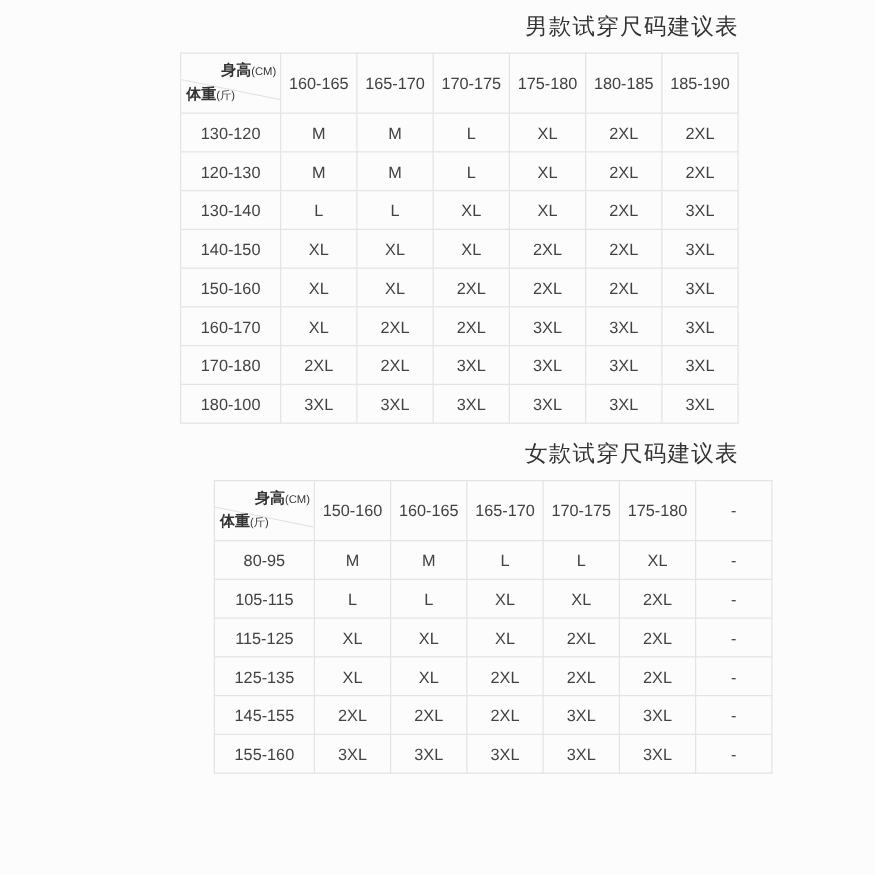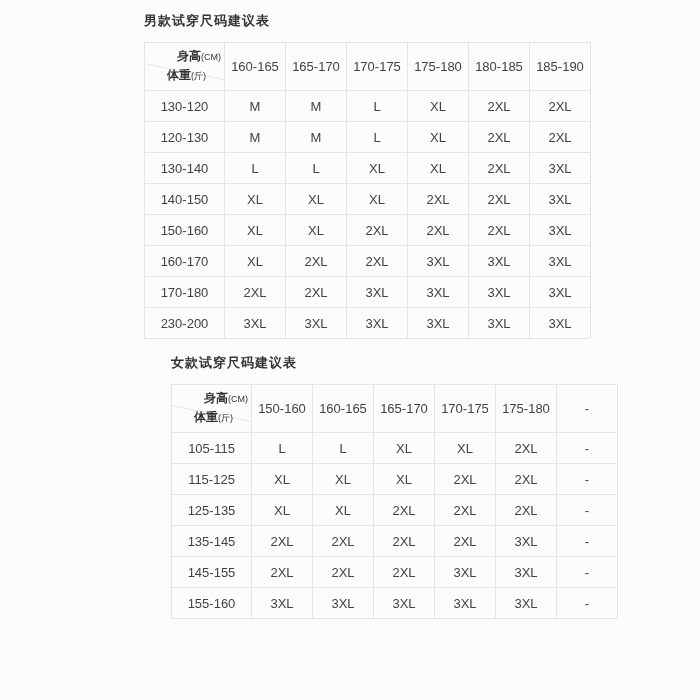--- a/index.html
+++ b/index.html
@@ -20,25 +20,25 @@
     color: var(--text);
     padding-top: 10px;
     overflow: hidden;
   }
   .size-section {
     width: 447px;
     margin-left: 144px;
   }
   .size-section.women { margin-top: 13px; padding-left: 27px; }
   .table-title {
-    font-size: 13px;
+    font-size: 18px;
     line-height: 22px;
-    font-weight: bold;
+    font-weight: normal;
     color: var(--title);
-    text-align: left;
+    text-align: right;
     margin-bottom: 10px;
     letter-spacing: 1px;
   }
   table.size-table {
     width: 447px;
     border-collapse: collapse;
     table-layout: fixed;
     background: var(--bg);
   }
   table.size-table th, table.size-table td {
@@ -76,21 +76,20 @@
     color: var(--title);
     white-space: nowrap;
   }
   .corner-bottom {
     position: absolute;
     bottom: 6px; left: 4px;
     font-size: 12px;
     font-weight: bold;
     color: var(--title);
     white-space: nowrap;
-    margin-left: 18px;
   }
   .corner-unit {
     font-size: 9px;
     font-weight: normal;
     letter-spacing: 0;
   }
 </style>
 </head>
 <body>
 
@@ -174,21 +173,21 @@
           <tr>
             <th>170-180</th>
             <td>2XL</td>
             <td>2XL</td>
             <td>3XL</td>
             <td>3XL</td>
             <td>3XL</td>
             <td>3XL</td>
           </tr>
           <tr>
-            <th>230-200</th>
+            <th>180-100</th>
             <td>3XL</td>
             <td>3XL</td>
             <td>3XL</td>
             <td>3XL</td>
             <td>3XL</td>
             <td>3XL</td>
           </tr>
         </tbody>
     </table>
   </section>
@@ -208,20 +207,29 @@
             <th>150-160</th>
             <th>160-165</th>
             <th>165-170</th>
             <th>170-175</th>
             <th>175-180</th>
             <th>-</th>
           </tr>
         </thead>
       <tbody>
           <tr>
+            <th>80-95</th>
+            <td>M</td>
+            <td>M</td>
+            <td>L</td>
+            <td>L</td>
+            <td>XL</td>
+            <td>-</td>
+          </tr>
+          <tr>
             <th>105-115</th>
             <td>L</td>
             <td>L</td>
             <td>XL</td>
             <td>XL</td>
             <td>2XL</td>
             <td>-</td>
           </tr>
           <tr>
             <th>115-125</th>
@@ -232,29 +240,20 @@
             <td>2XL</td>
             <td>-</td>
           </tr>
           <tr>
             <th>125-135</th>
             <td>XL</td>
             <td>XL</td>
             <td>2XL</td>
             <td>2XL</td>
             <td>2XL</td>
-            <td>-</td>
-          </tr>
-          <tr>
-            <th>135-145</th>
-            <td>2XL</td>
-            <td>2XL</td>
-            <td>2XL</td>
-            <td>2XL</td>
-            <td>3XL</td>
             <td>-</td>
           </tr>
           <tr>
             <th>145-155</th>
             <td>2XL</td>
             <td>2XL</td>
             <td>2XL</td>
             <td>3XL</td>
             <td>3XL</td>
             <td>-</td>

